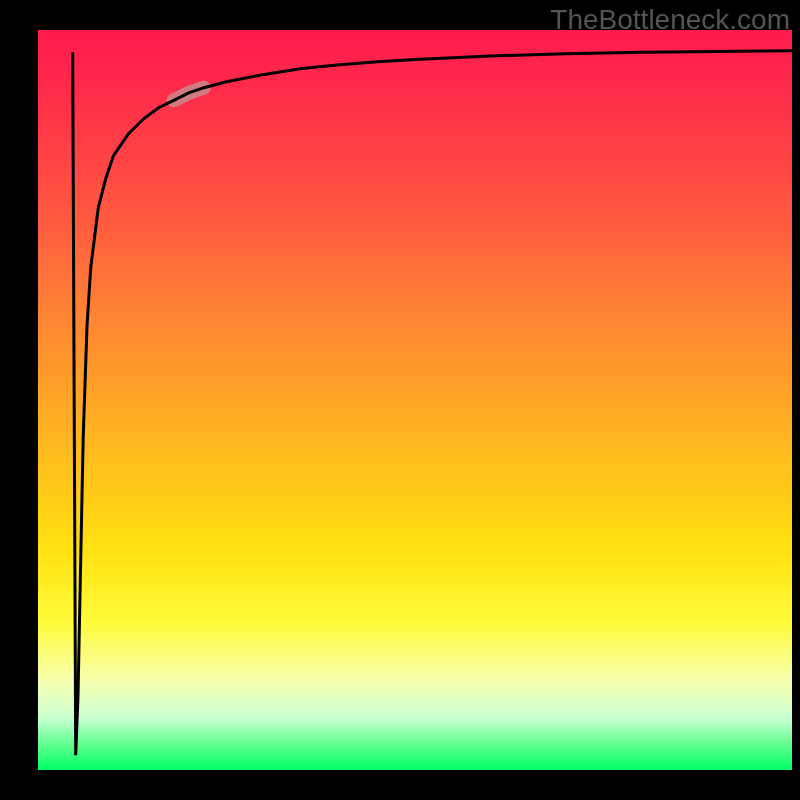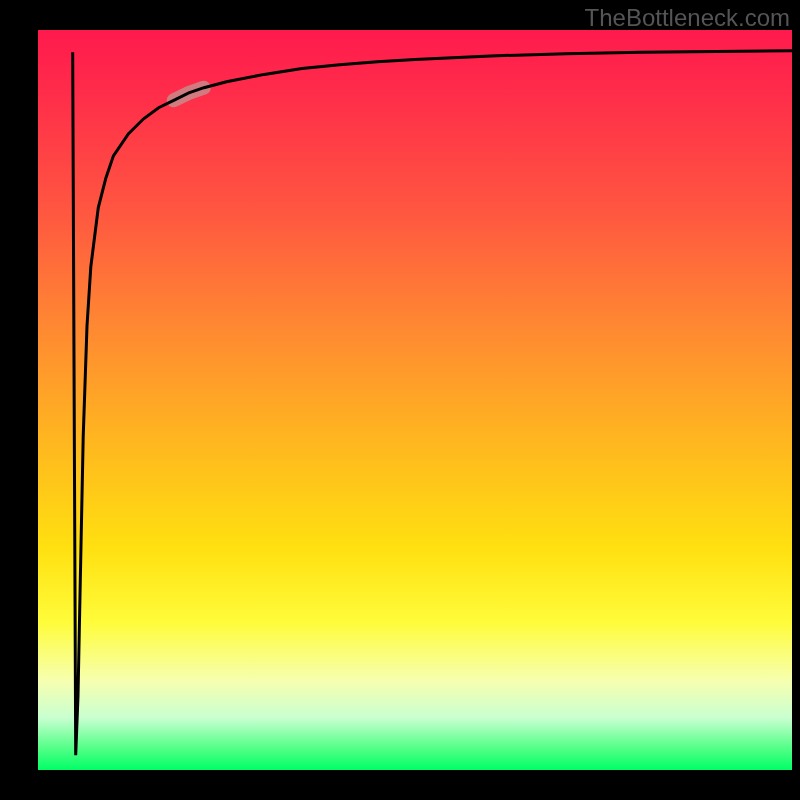--- a/index.html
+++ b/index.html
@@ -9,21 +9,21 @@
     height: 800px;
     background: #000;
     font-family: Arial, Helvetica, sans-serif;
     position: relative;
   }
   .watermark {
     position: absolute;
     top: 4px;
     right: 10px;
     color: #555;
-    font-size: 24px;
+    font-size: 28px;
     z-index: 10;
   }
   .plot-area {
     position: absolute;
     left: 38px;
     top: 30px;
     width: 754px;
     height: 740px;
   }
   .gradient-bg {

